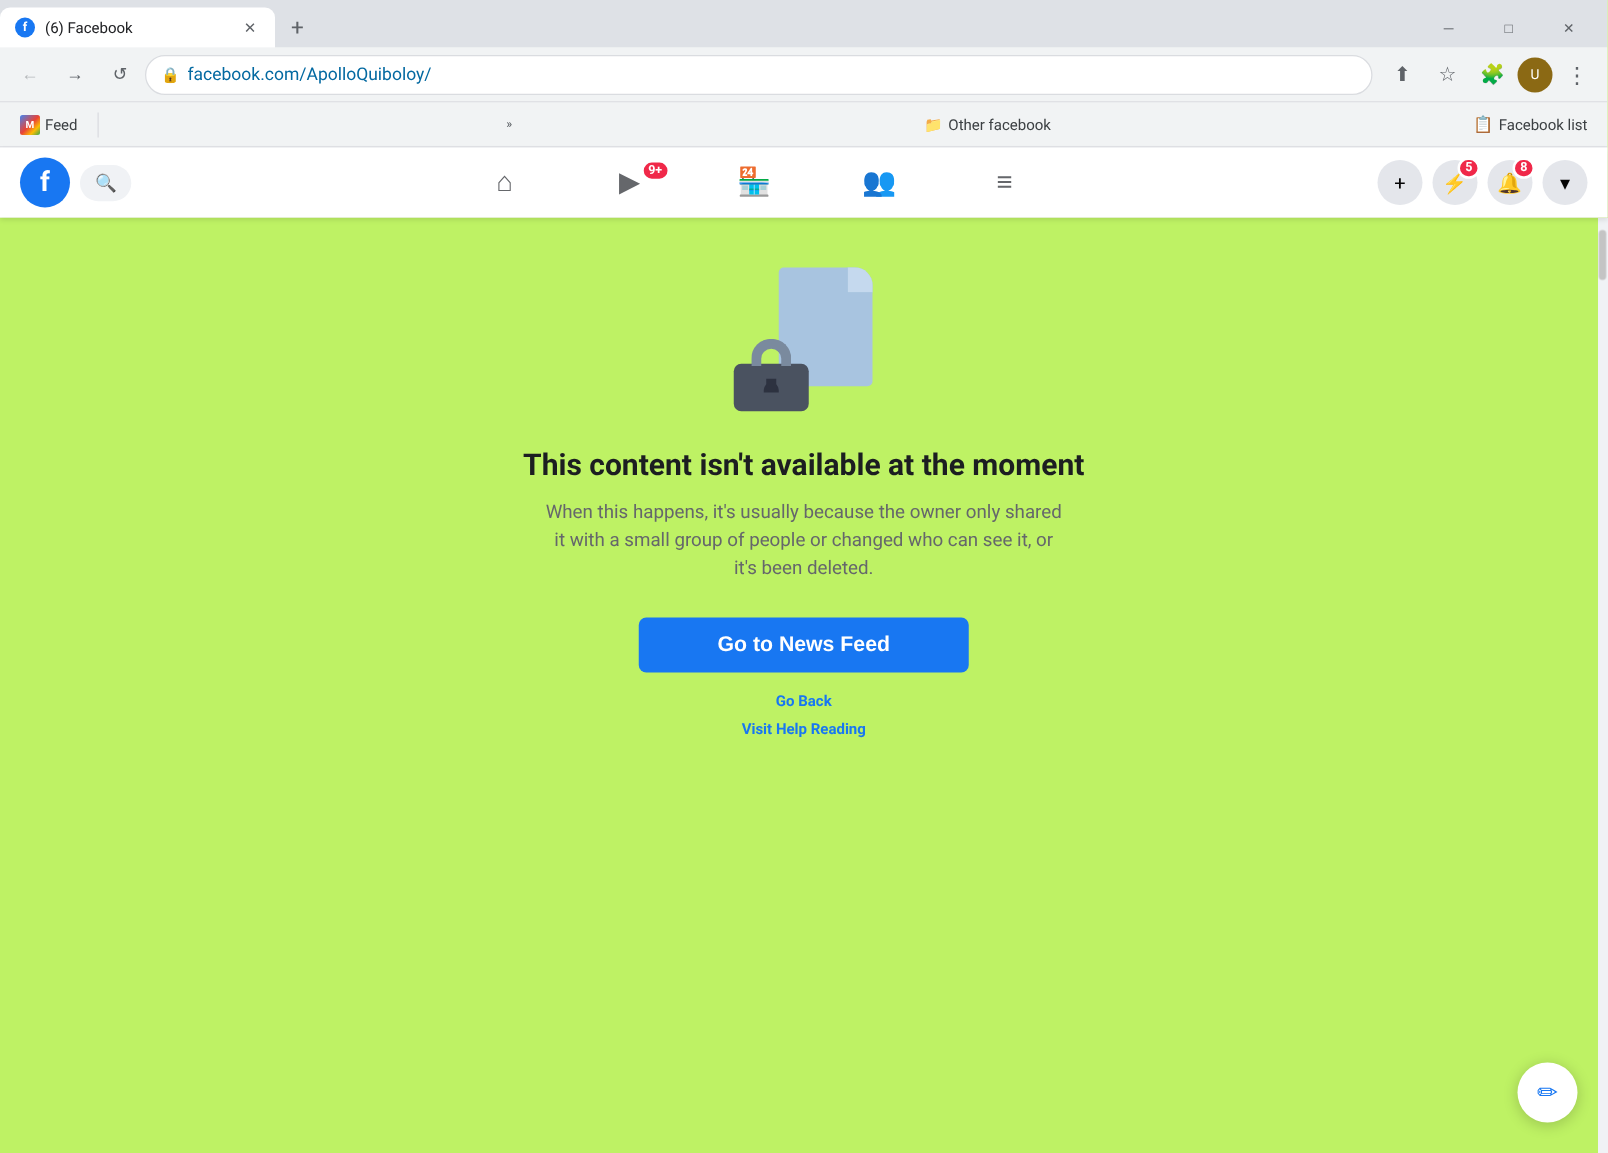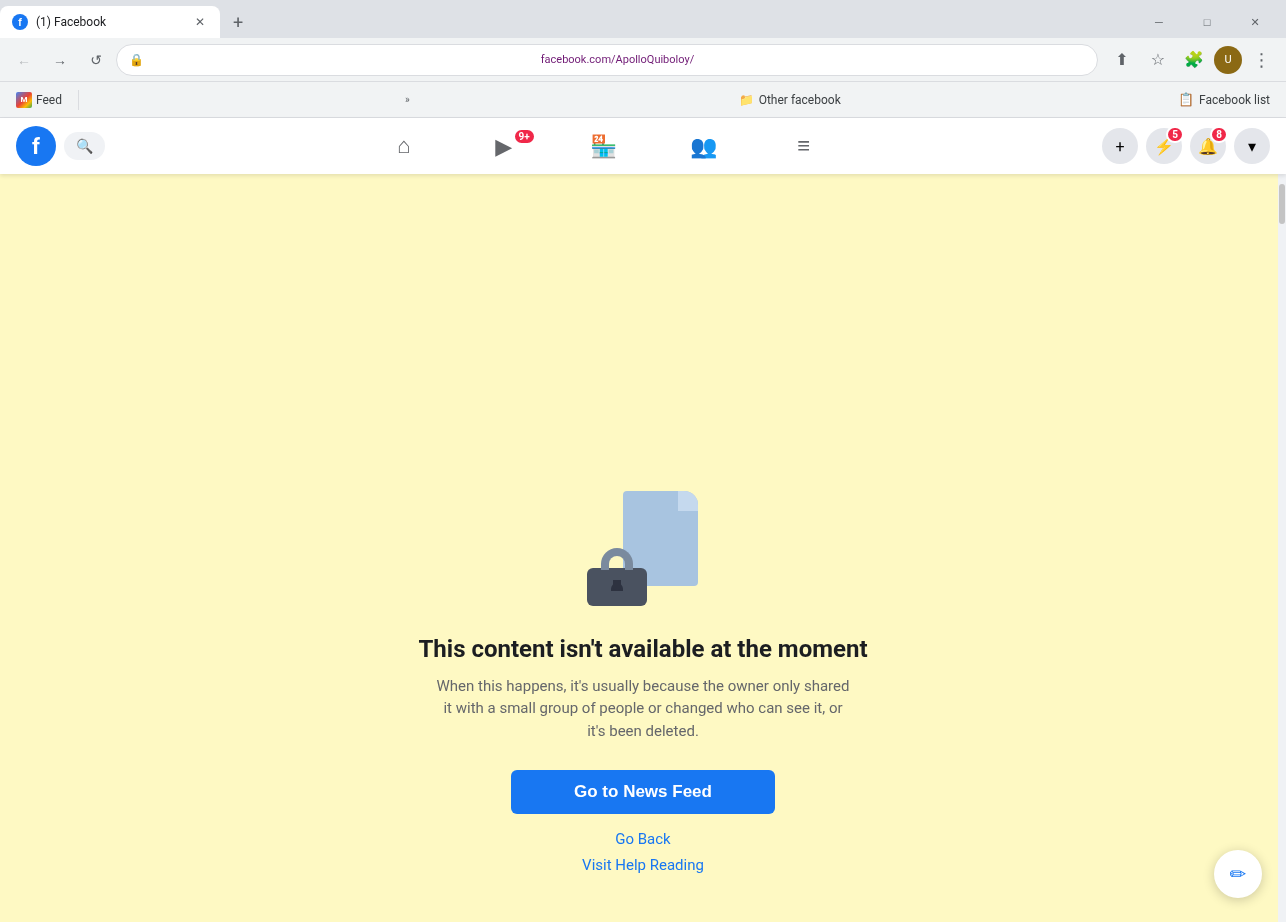--- a/index.html
+++ b/index.html
@@ -18,21 +18,21 @@
     .new-tab-btn { width: 28px; height: 28px; display: flex; align-items: center; justify-content: center; color: #5f6368; font-size: 18px; cursor: pointer; border-radius: 50%; margin: auto 4px; }
     .window-controls { display: flex; align-items: center; gap: 2px; padding: 0 8px; }
     .win-ctrl { width: 46px; height: 32px; display: flex; align-items: center; justify-content: center; color: #5f6368; font-size: 11px; cursor: pointer; }
 
     
     .address-bar { background: #f1f3f4; height: 44px; display: flex; align-items: center; padding: 0 8px; gap: 4px; border-bottom: 1px solid #dadce0; }
     .nav-btn { width: 32px; height: 32px; display: flex; align-items: center; justify-content: center; border-radius: 50%; color: #5f6368; font-size: 14px; cursor: pointer; }
     .nav-btn.disabled { opacity: 0.4; cursor: default; }
     .url-bar { flex: 1; background: #fff; border-radius: 20px; height: 32px; display: flex; align-items: center; padding: 0 12px; gap: 6px; border: 1px solid #dadce0; }
     .lock-icon { color: #5f6368; font-size: 12px; }
-    .url-text { font-size: 11px; color: #701a75; flex: 1; text-align: center; }
+    .url-text { font-size: 14px; color: #0369a1; flex: 1; }
     .address-right { display: flex; align-items: center; gap: 4px; margin-left: 4px; }
     .addr-icon-btn { width: 32px; height: 32px; display: flex; align-items: center; justify-content: center; border-radius: 50%; color: #5f6368; cursor: pointer; }
     .profile-avatar { width: 28px; height: 28px; border-radius: 50%; background: #8b6914; overflow: hidden; display: flex; align-items: center; justify-content: center; color: white; font-size: 11px; }
     .menu-dots { font-size: 18px; letter-spacing: 1px; }
 
     
     .bookmarks-bar { background: #f1f3f4; height: 36px; display: flex; align-items: center; padding: 0 8px; gap: 4px; border-bottom: 1px solid #dadce0; font-size: 12px; color: #3c4043; }
     .bookmark-item { display: flex; align-items: center; gap: 4px; padding: 4px 8px; border-radius: 4px; cursor: pointer; white-space: nowrap; }
     .gmail-favicon { width: 16px; height: 16px; background: linear-gradient(135deg, #4285f4 0%, #ea4335 50%, #fbbc04 75%, #34a853 100%); border-radius: 2px; display: flex; align-items: center; justify-content: center; font-size: 8px; color: white; font-weight: bold; }
     .chevron-right { color: #5f6368; font-size: 10px; margin-left: auto; }
@@ -46,49 +46,49 @@
     .fb-search-icon { color: #65676b; font-size: 14px; }
     .fb-nav-center { flex: 1; display: flex; align-items: center; justify-content: center; gap: 0; }
     .fb-nav-item { display: flex; align-items: center; justify-content: center; width: 100px; height: 48px; border-radius: 8px; cursor: pointer; position: relative; color: #65676b; }
     .fb-nav-icon { font-size: 22px; }
     .fb-badge { position: absolute; top: 6px; right: 18px; background: #f02849; color: white; font-size: 10px; font-weight: bold; border-radius: 10px; padding: 1px 4px; min-width: 16px; text-align: center; border: 2px solid white; }
     .fb-nav-right { display: flex; align-items: center; gap: 8px; }
     .fb-action-btn { width: 36px; height: 36px; background: #e4e6eb; border-radius: 50%; display: flex; align-items: center; justify-content: center; cursor: pointer; color: #050505; font-size: 16px; position: relative; }
     .fb-notif-badge { position: absolute; top: -2px; right: -2px; background: #f02849; color: white; font-size: 10px; font-weight: bold; border-radius: 10px; padding: 1px 4px; min-width: 16px; text-align: center; border: 2px solid white; }
 
     
-    .page-content { flex: 1; background: #fef9c3; display: flex; align-items: flex-end; justify-content: center; overflow-y: auto; }
+    .page-content { flex: 1; background: #bef264; display: flex; align-items: flex-start; justify-content: center; overflow-y: auto; }
     .error-container { display: flex; flex-direction: column; align-items: center; justify-content: center; padding: 40px 20px; max-width: 600px; text-align: center; }
 
     
     .lock-illustration { position: relative; width: 120px; height: 120px; margin-bottom: 24px; }
 
     .error-title { font-size: 24px; font-weight: 700; color: #1c1e21; margin-bottom: 12px; }
     .error-desc { font-size: 15px; color: #65676b; line-height: 1.5; margin-bottom: 28px; max-width: 420px; }
     .btn-news-feed { background: #1877f2; color: white; border: none; border-radius: 6px; padding: 12px 63px; font-size: 17px; font-weight: 600; cursor: pointer; margin-bottom: 16px; }
-    .link-btn { color: #1877f2; font-size: 15px; background: none; border: none; cursor: pointer; display: block; margin-bottom: 8px; text-decoration: none; }
+    .link-btn { color: #1877f2; font-size: 12px; background: none; border: none; cursor: pointer; display: block; margin-bottom: 8px; text-decoration: none; font-weight: bold; }
 
     
     .float-chat { position: absolute; bottom: 24px; right: 24px; width: 48px; height: 48px; background: white; border-radius: 50%; box-shadow: 0 2px 12px rgba(0,0,0,0.2); display: flex; align-items: center; justify-content: center; cursor: pointer; color: #1877f2; font-size: 20px; }
 
     
     .reading-list-icon { font-size: 13px; }
   </style>
 </head>
 <body>
 
 <div class="chrome-outer">
 
   <div class="title-bar">
     <div class="tab-area">
       <div class="tab">
         <div class="tab-favicon">
           <span>f</span>
         </div>
-        <span class="tab-title">(1) Facebook</span>
+        <span class="tab-title">(6) Facebook</span>
         <span class="tab-close">✕</span>
       </div>
       <div class="new-tab-btn">+</div>
     </div>
     <div class="window-controls">
       <div class="win-ctrl">─</div>
       <div class="win-ctrl">□</div>
       <div class="win-ctrl close">✕</div>
     </div>
   </div>

